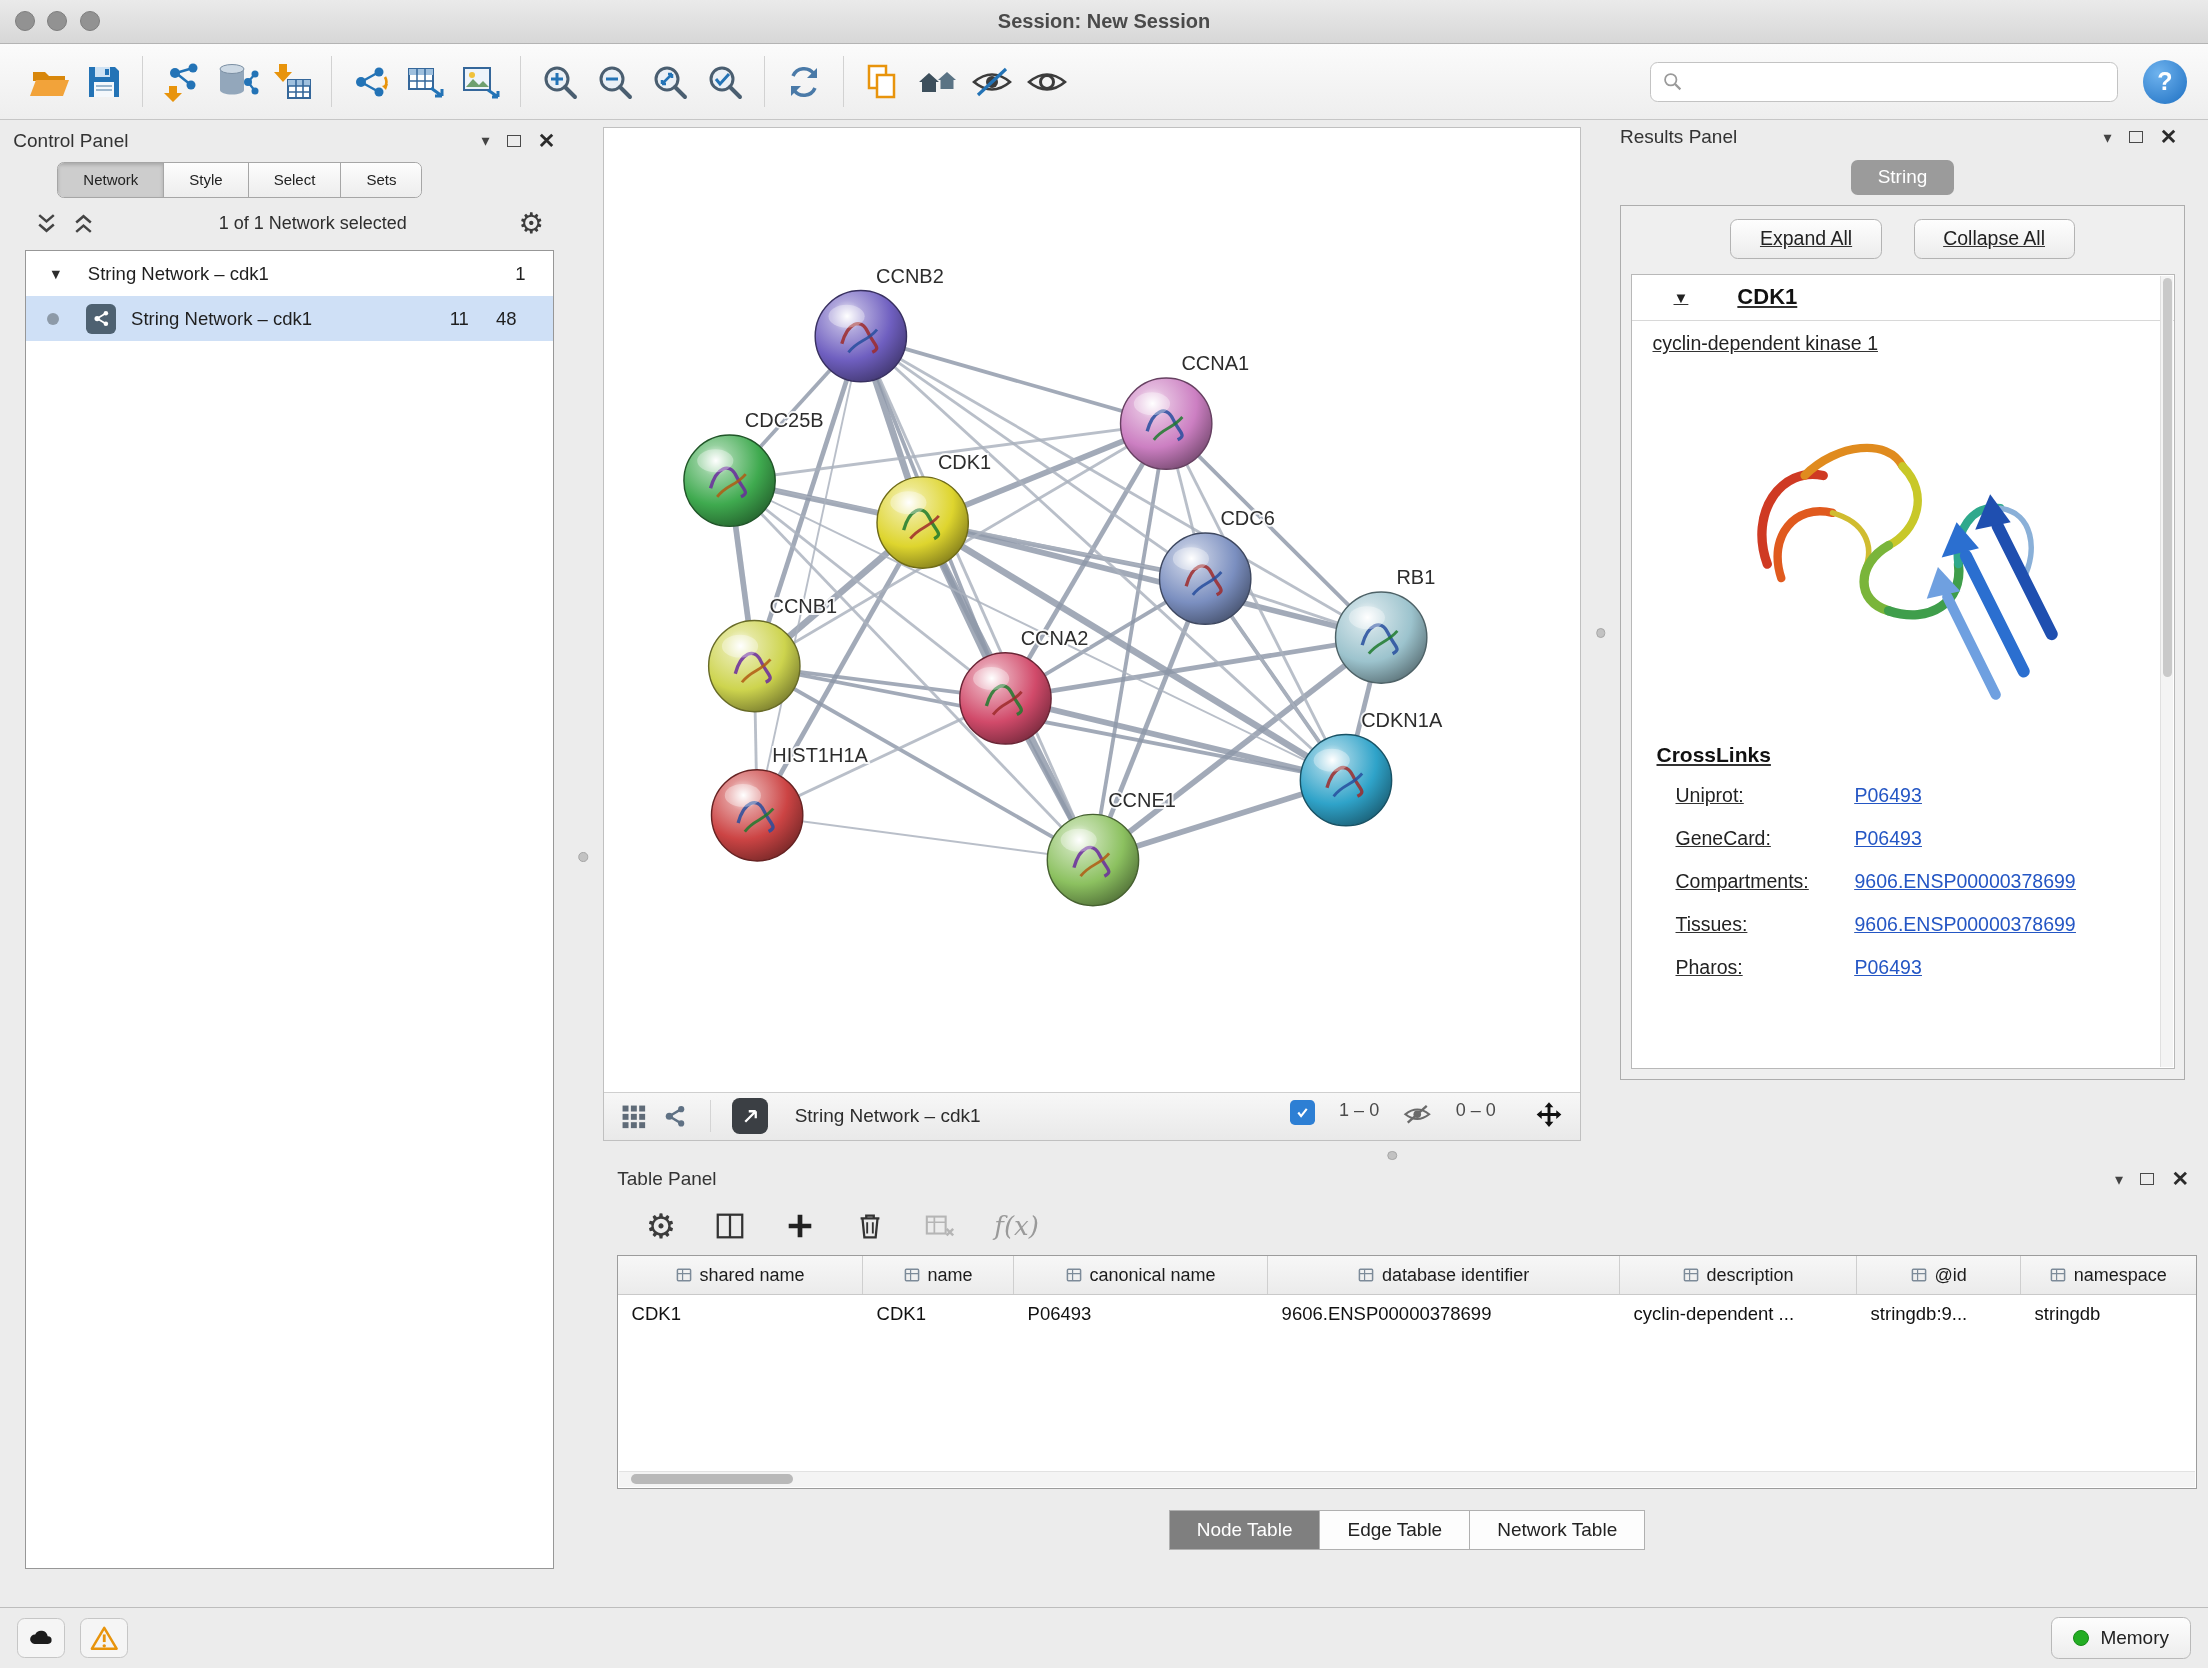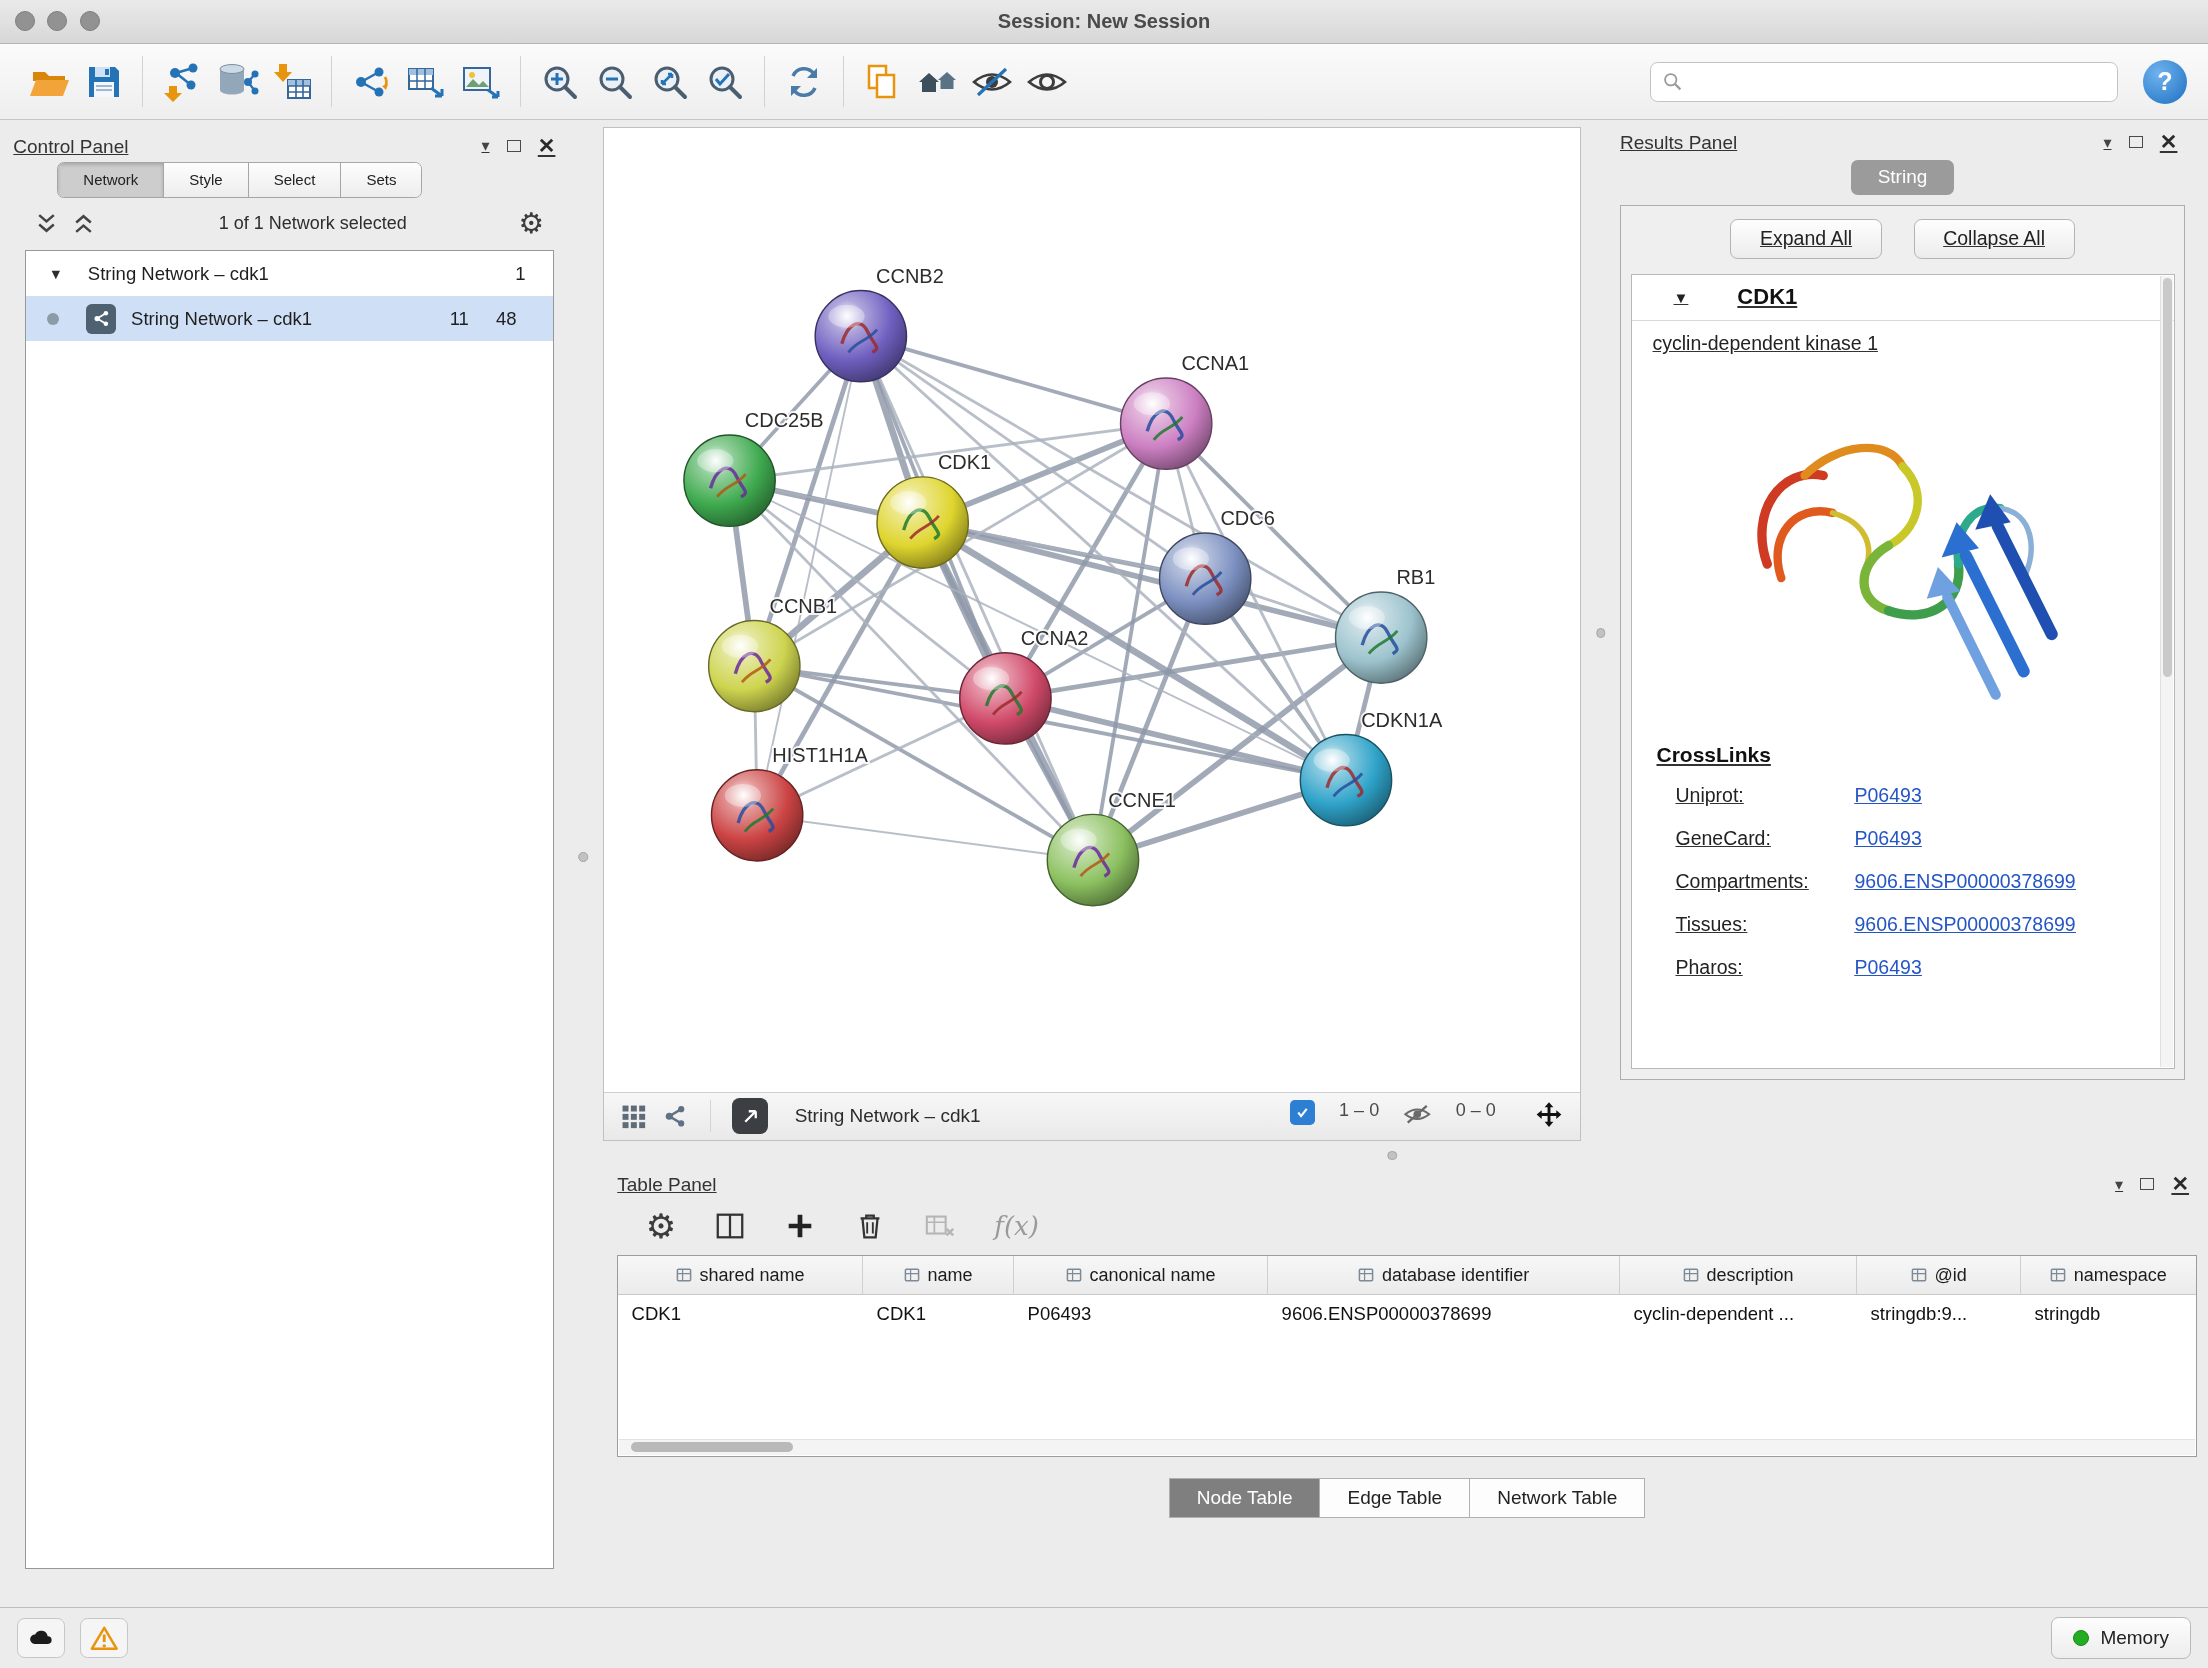--- a/index.html
+++ b/index.html
@@ -25,21 +25,21 @@
   .searchbox svg { width:21px; height:21px; margin-right:9.5px; flex:none; }
   .searchbox input { border:none; outline:none; flex:1; font-size:18px; font-family:"Liberation Sans",sans-serif; background:transparent; }
   .helpbtn { width:44px; height:44px; border:none; border-radius:50%; margin-left:25px;
              background:radial-gradient(circle at 35% 30%, #6fb3ee, #1d6fc2); color:#fff; font-size:25px; font-weight:bold; cursor:pointer; }
 
   
   .main { flex:1; display:flex; min-height:0; }
 
   
   .control-panel { width:563px; flex:none; display:flex; flex-direction:column; padding:3.8px 0 0 13.3px; }
-  .panel-header { height:34px; display:flex; align-items:flex-end; font-size:19px; color:#333; flex:none; padding-right:7.6px;text-decoration:underline; }
+  .panel-header { height:34px; display:flex; align-items:center; font-size:19px; color:#333; flex:none; padding-right:7.6px; }
   .ph-title { flex:1; }
   .ph-icons { display:flex; align-items:center; gap:17px; }
   .ph-caret { font-size:16px; color:#444; }
   .ph-float { width:14.3px; height:12.4px; border:1.9px solid #4a4a4a; display:inline-block; }
   .ph-close { font-size:21px; font-weight:bold; color:#2b2b2b; }
 
   .cp-tabs { margin:3.8px 0 0 44px; display:inline-flex; border:1px solid #a6a6a6; border-radius:6.7px; overflow:hidden; align-self:flex-start; }
   .cp-tab { padding:0 25px; height:34px; line-height:34px; font-size:15px; background:linear-gradient(#fdfdfd,#ededed);
             border-left:1px solid #a6a6a6; cursor:pointer; color:#222; }
   .cp-tab:first-child { border-left:none; }
@@ -106,21 +106,21 @@
   .vscroll-thumb { position:absolute; top:1.9px; left:1.9px; width:8.6px; height:399px; border-radius:4.8px; background:#c9c9c9; }
 
   .h-splitter { height:13.3px; position:relative; flex:none; }
 
   
   .table-panel { flex:1; margin:0 11.4px 0 14.3px; display:flex; flex-direction:column; min-height:0; }
   .tp-toolbar { height:59px; display:flex; align-items:center; gap:38px; padding-left:28.5px; flex:none; }
   .tp-toolbar .tpbtn { background:none; border:none; cursor:pointer; display:flex; align-items:center; justify-content:center; }
   .tp-toolbar svg { width:32px; height:32px; }
   .fx-label { font-family:"DejaVu Serif", serif; font-style:italic; font-size:26px; color:#9a9a9a; }
-  .table-box { background:#fff; border:1px solid #9c9c9c; height:202px; position:relative; overflow:hidden; flex:none; }
+  .table-box { background:#fff; border:1px solid #9c9c9c; height:234px; position:relative; overflow:hidden; flex:none; }
   .thead { height:39px; display:flex; background:linear-gradient(#f7f7f7,#ebebeb); border-bottom:1px solid #c9c9c9; }
   .th { display:flex; align-items:center; justify-content:center; gap:7.6px; font-size:18px; color:#1c1c1c; border-right:1px solid #cfcfcf; overflow:hidden; white-space:nowrap; flex:none; }
   .th svg { width:16px; height:16px; flex:none; }
   .trow { height:38px; display:flex; }
   .td { font-size:18.5px; color:#111; padding-left:13.3px; display:flex; align-items:center; overflow:hidden; white-space:nowrap; flex:none; }
   .c0{width:245px} .c1{width:151px} .c2{width:254px} .c3{width:352px} .c4{width:237px} .c5{width:164px} .c6{width:171px; border-right:none; flex:1;}
   .hscroll-track { position:absolute; left:1px; right:1px; bottom:1px; height:16px; background:#f4f4f4; border-top:1px solid #e2e2e2; }
   .hscroll-thumb { position:absolute; left:11.4px; bottom:2.9px; width:162px; height:10.5px; background:#b9b9b9; border-radius:5.7px; }
   .table-tabs { margin-top:21px; align-self:center; display:flex; border:1px solid #b0b0b0; background:#fff; flex:none; }
   .ttab { padding:0 27px; height:38px; line-height:38px; font-size:19px; color:#222; border-right:1px solid #b0b0b0; cursor:pointer; background:#fdfdfd; }

